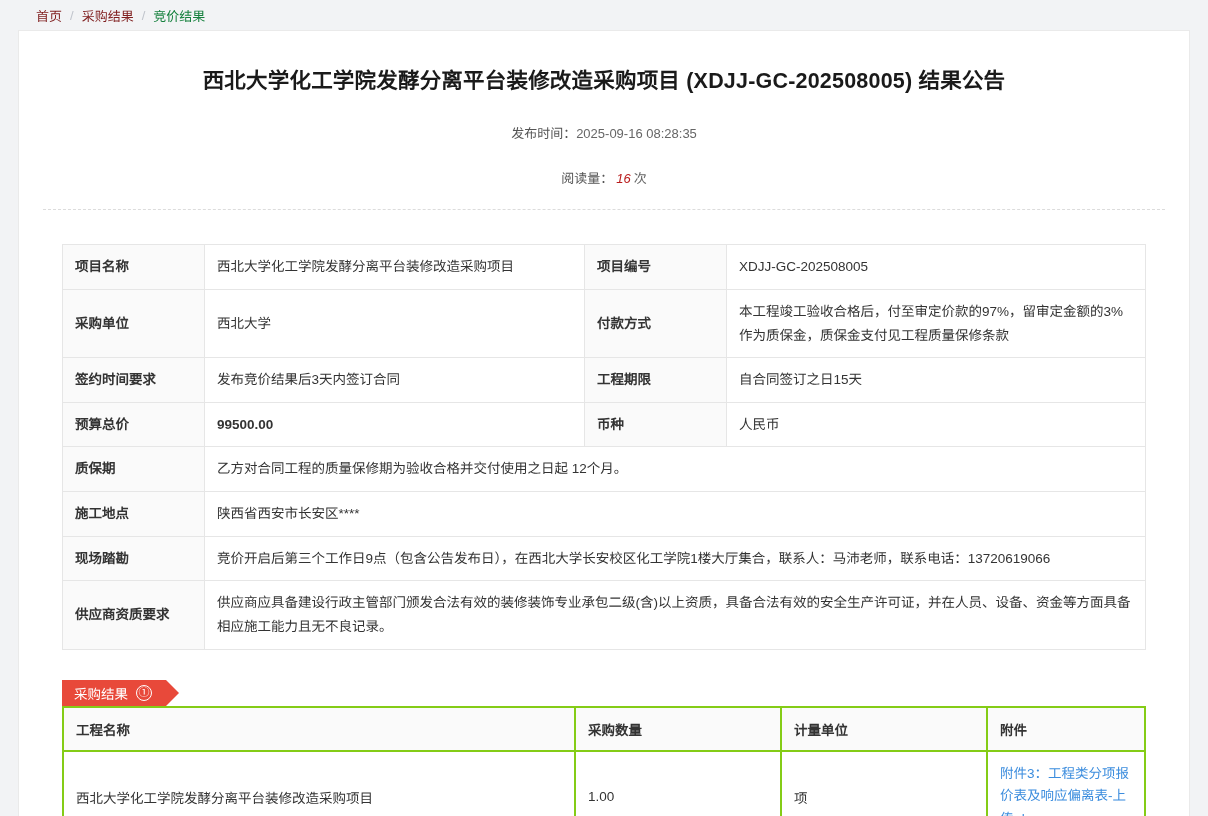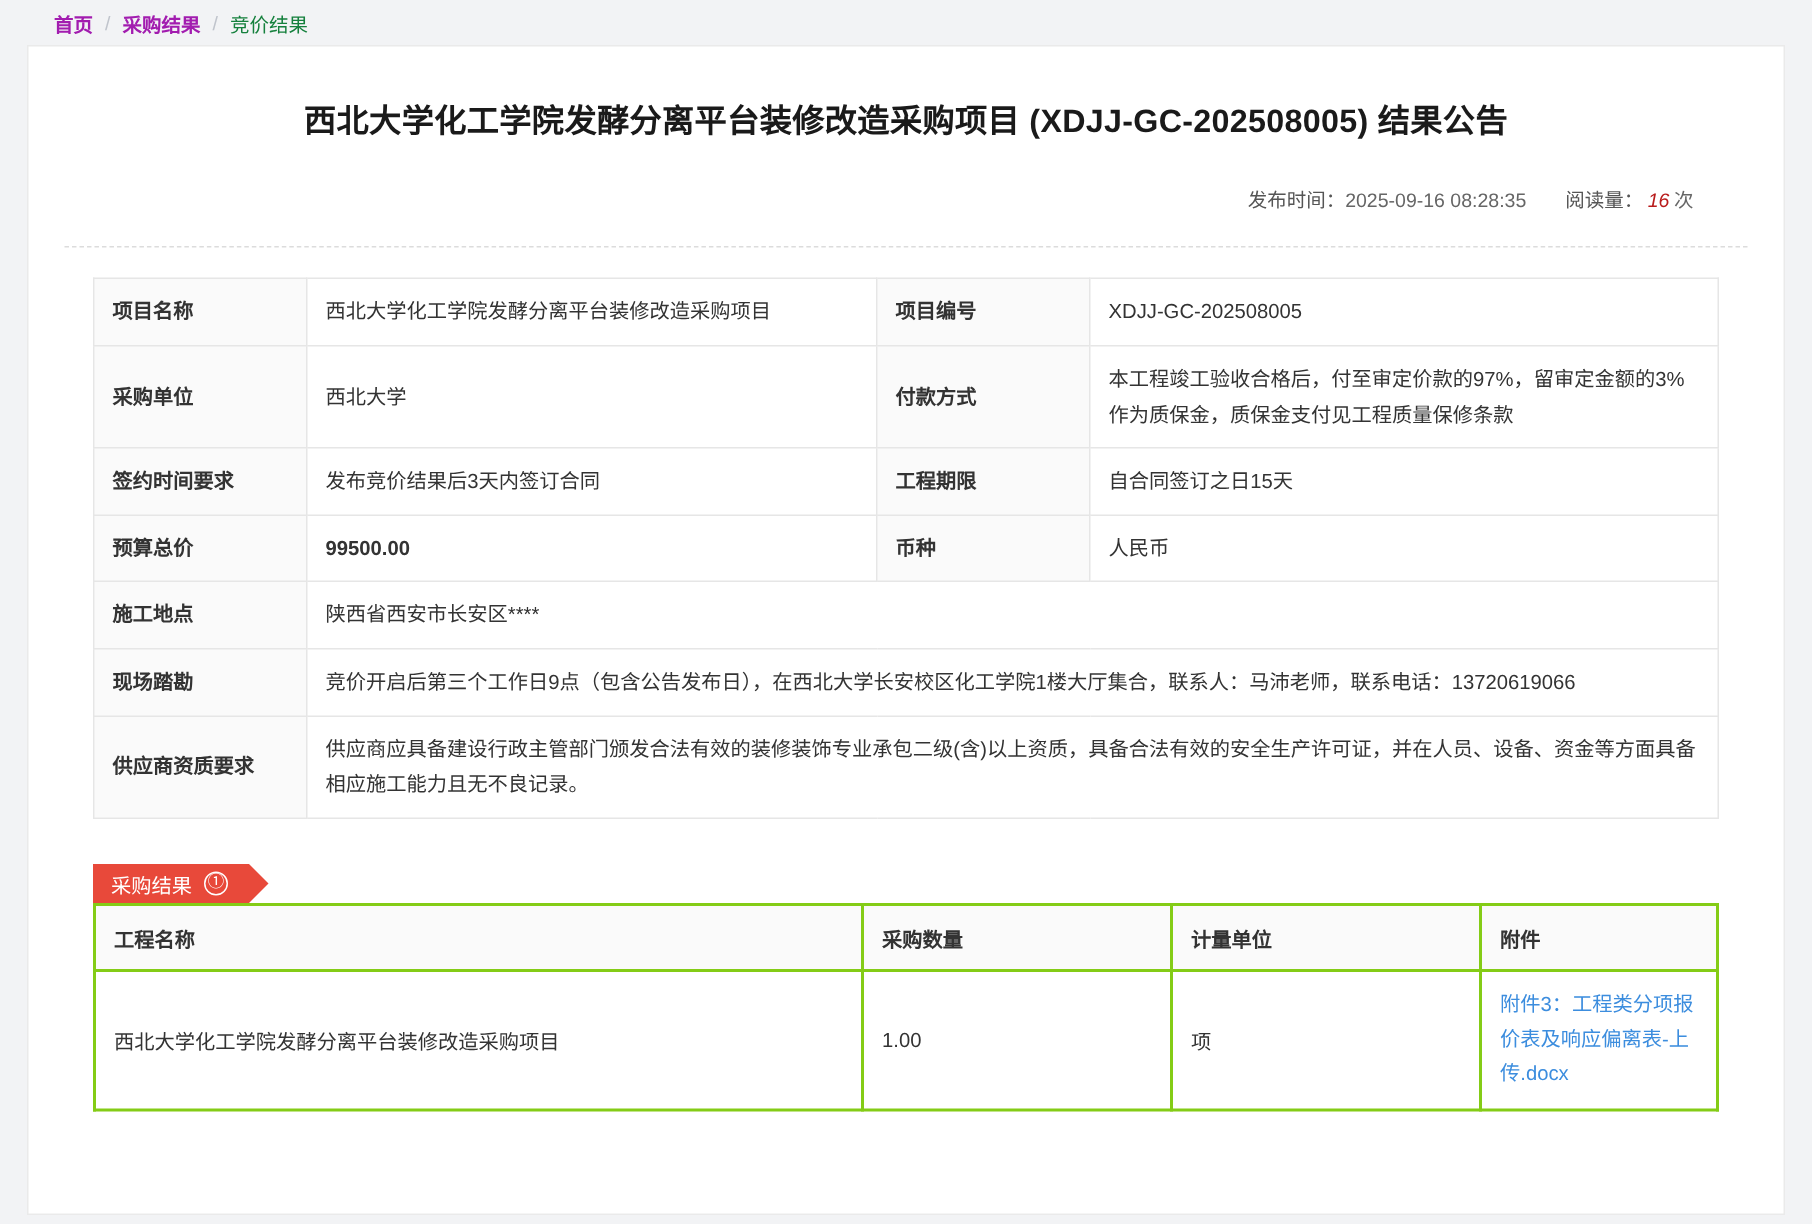--- a/index.html
+++ b/index.html
@@ -21,23 +21,22 @@
   .breadcrumb {
     height: 30px;
     display: flex;
     align-items: center;
     padding: 0 0 0 36px;
     font-size: 13px;
     color: #888;
     gap: 6px;
   }
   .breadcrumb a {
-    color: #a21caf;
+    color: #7f1d1d;
     text-decoration: none;
-    font-weight: bold;
   }
   .breadcrumb .sep { color: #c0c4cc; padding: 0 2px; }
   .breadcrumb .current { color: #15803d; }
 
   
   .card {
     margin: 0 18px;
     background: #fff;
     border: 1px solid #eaeaea;
     min-height: 780px;
@@ -54,42 +53,43 @@
     color: #1a1a1a;
     line-height: 1.5;
     letter-spacing: 0.2px;
   }
   .meta-line {
     margin-top: 26px;
     text-align: center;
     font-size: 13px;
     color: #666;
     display: flex;
-    justify-content: flex-end;
+    justify-content: flex-start;
     align-items: center;
     gap: 26px;
+    flex-direction: column;
   }
   .meta-line .label { color: #555; }
   .meta-line .value { color: #666; }
   .read-count {
     color: #b91c1c;
     font-style: italic;
     padding: 0 3px;
     margin-top: 20px;
   }
   .dashed-sep {
     margin: 22px 24px 0 24px;
     border-top: 1px dashed #dcdcdc;
   }
 
   
   table {
     border-collapse: collapse;
     width: calc(100% - 86px);
-    margin: 20px 43px 0 43px;
+    margin: 34px 43px 0 43px;
     font-size: 13.5px;
     table-layout: fixed;
   }
   table.info td {
     border: 1px solid #e6e6e6;
     padding: 10px 12px;
     line-height: 1.75;
     vertical-align: middle;
     color: #333;
   }
@@ -218,20 +218,24 @@
           <td class="lbl">工程期限</td>
           <td class="val">自合同签订之日15天</td>
         </tr>
         <tr>
           <td class="lbl">预算总价</td>
           <td class="val price-red">99500.00</td>
           <td class="lbl">币种</td>
           <td class="val">人民币</td>
         </tr>
         <tr>
+          <td class="lbl">质保期</td>
+          <td class="val" colspan="3">乙方对合同工程的质量保修期为验收合格并交付使用之日起 12个月。</td>
+        </tr>
+        <tr>
           <td class="lbl">施工地点</td>
           <td class="val" colspan="3">陕西省西安市长安区****</td>
         </tr>
         <tr>
           <td class="lbl">现场踏勘</td>
           <td class="val" colspan="3">竞价开启后第三个工作日9点（包含公告发布日），在西北大学长安校区化工学院1楼大厅集合，联系人：马沛老师，联系电话：13720619066</td>
         </tr>
         <tr>
           <td class="lbl">供应商资质要求</td>
           <td class="val" colspan="3">供应商应具备建设行政主管部门颁发合法有效的装修装饰专业承包二级(含)以上资质，具备合法有效的安全生产许可证，并在人员、设备、资金等方面具备相应施工能力且无不良记录。</td>

